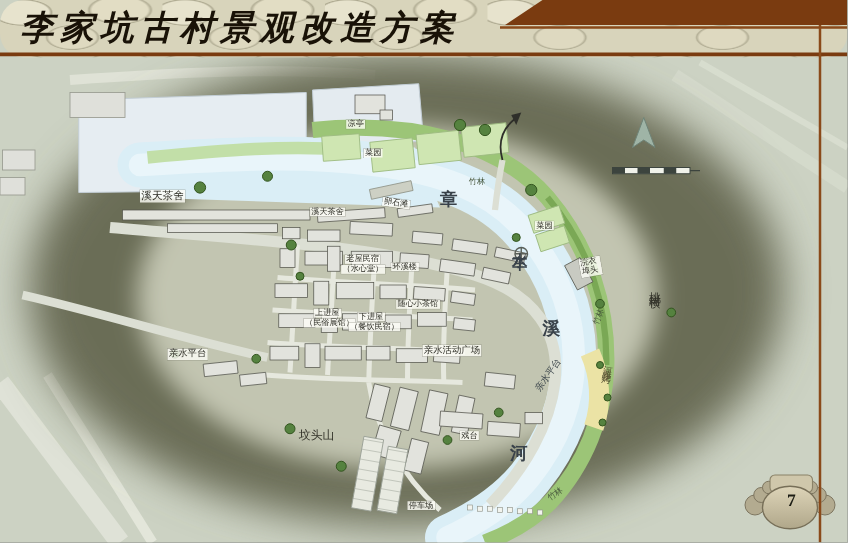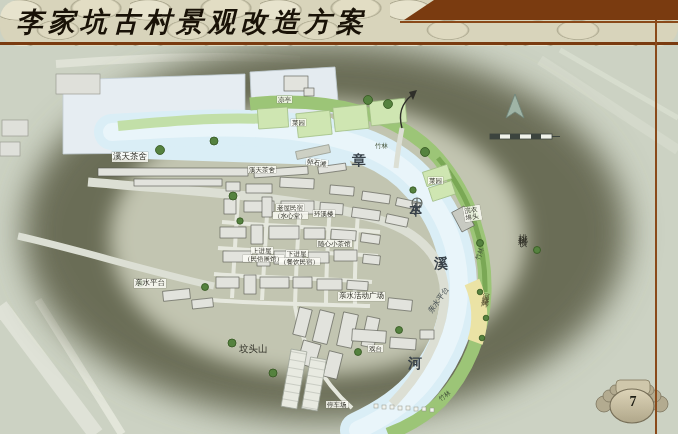--- a/index.html
+++ b/index.html
@@ -271,21 +271,21 @@
   <div class="lbl s6 chip" style="left:276px;top:204px">老屋民宿</div>
   <div class="lbl s6 chip" style="left:273px;top:212px">（水心堂）</div>
   <div class="lbl s6 chip" style="left:313px;top:210px">环溪楼</div>
   <div class="lbl s6 chip" style="left:251px;top:247px">上进屋</div>
   <div class="lbl s6 chip" style="left:243px;top:255px">（民俗展馆）</div>
   <div class="lbl s6 chip" style="left:286px;top:250px">下进屋</div>
   <div class="lbl s6 chip" style="left:279px;top:258px">（餐饮民宿）</div>
   <div class="lbl s6 chip" style="left:317px;top:240px">随心小茶馆</div>
 
   <div class="lbl s7 chip" style="left:134px;top:279px">亲水平台</div>
-  <div class="lbl s7 chip" style="left:338px;top:292px">亲水活动广场</div>
+  <div class="lbl s7 chip" style="left:338px;top:276px">亲水活动广场</div>
   <div class="lbl s7" style="left:424px;top:296px;transform:rotate(-55deg);color:#3c464c">亲水平台</div>
   <div class="lbl s7 vert" style="left:482px;top:287px;color:#5a5636;transform:rotate(10deg)">河滩烧烤</div>
   <div class="lbl s9 dark" style="left:239px;top:344px">坟头山</div>
   <div class="lbl s6 chip" style="left:326px;top:401px">停车场</div>
   <div class="lbl s6 chip" style="left:368px;top:345px">戏台</div>
   <div class="lbl s9 vert dark" style="left:517px;top:226px">桃树横</div>
 
   <div class="pagenum">7</div>
 </div>
 

